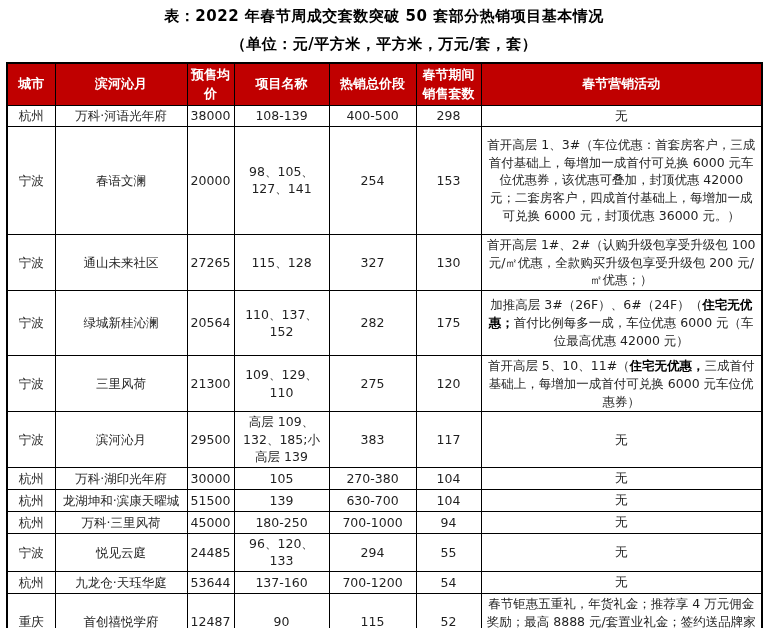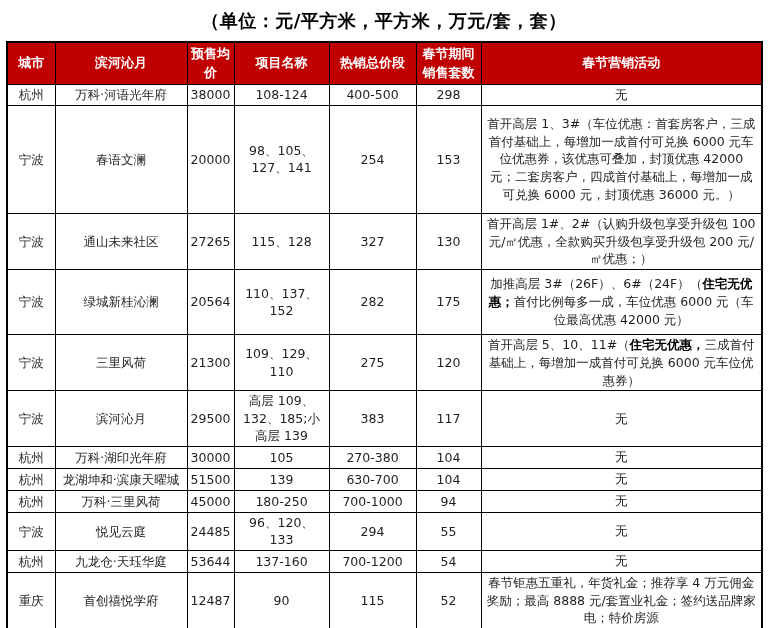--- a/index.html
+++ b/index.html
@@ -19,21 +19,21 @@
   .doc-title {
     text-align: center;
     font-size: 15px;
     font-weight: bold;
     margin-top: 7px;
     letter-spacing: 0.5px;
     color: #000000;
   }
   .doc-subtitle {
     text-align: center;
-    font-size: 18px;
+    font-size: 15px;
     font-weight: bold;
     margin-top: 9px;
     letter-spacing: 0.5px;
     color: #000000;
   }
   table.main {
     border-collapse: collapse;
     table-layout: fixed;
     width: 755px;
     margin-left: 6px;
@@ -69,20 +69,21 @@
   table.main td .b {
     font-weight: bold;
     color: #000000;
   }
 </style>
 </head>
 <body>
 
 <div class="page">
 
+  <div class="doc-title">表：2022 年春节周成交套数突破 50 套部分热销项目基本情况</div>
   <div class="doc-subtitle">（单位：元/平方米，平方米，万元/套，套）</div>
 
   <table class="main">
     <colgroup>
       <col style="width:48px">
       <col style="width:132px">
       <col style="width:47px">
       <col style="width:95px">
       <col style="width:87px">
       <col style="width:65px">
@@ -97,21 +98,21 @@
           <th>热销总价段</th>
           <th>春节期间销售套数</th>
           <th>春节营销活动</th>
         </tr>
     </thead>
     <tbody id="table-body">
         <tr style="height: 19px;">
           <td>杭州</td>
           <td>万科·河语光年府</td>
           <td>38000</td>
-          <td>108-124</td>
+          <td>108-139</td>
           <td>400-500</td>
           <td>298</td>
           <td class="promo"><span>无</span></td>
         </tr>
         <tr style="height: 108px;">
           <td>宁波</td>
           <td>春语文澜</td>
           <td>20000</td>
           <td>98、105、127、141</td>
           <td>254</td>

